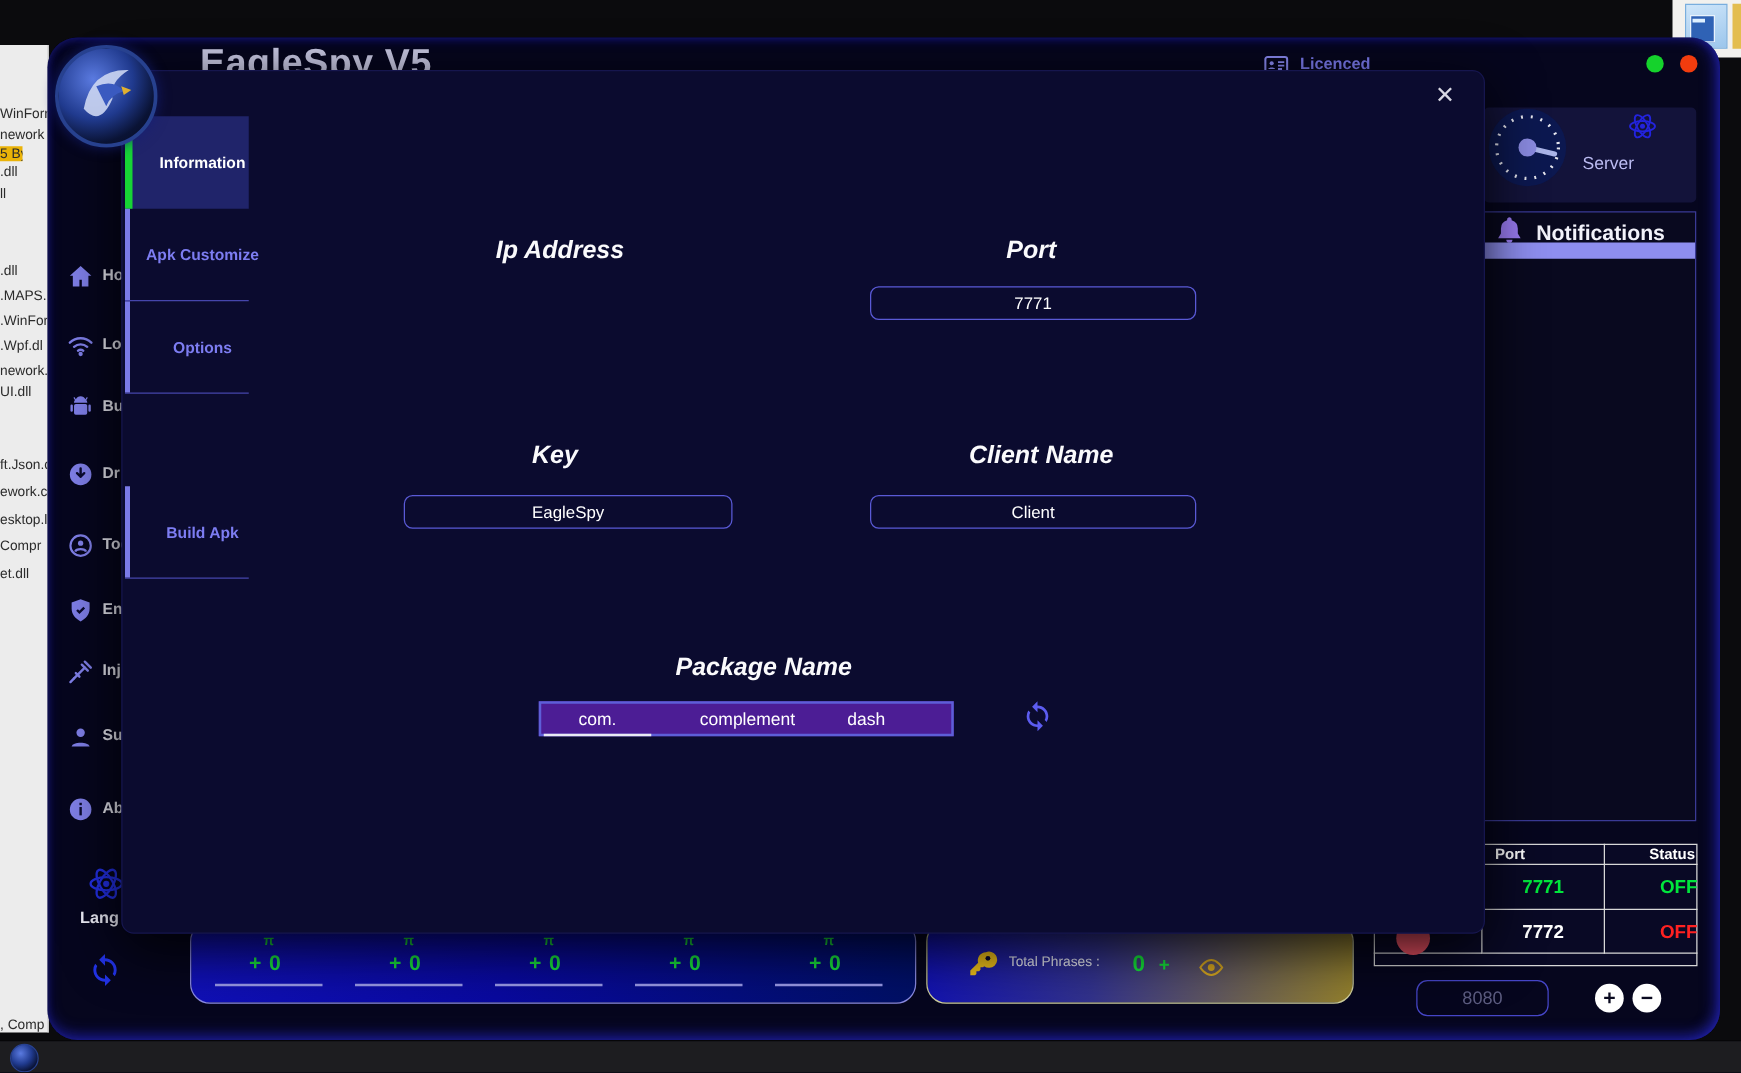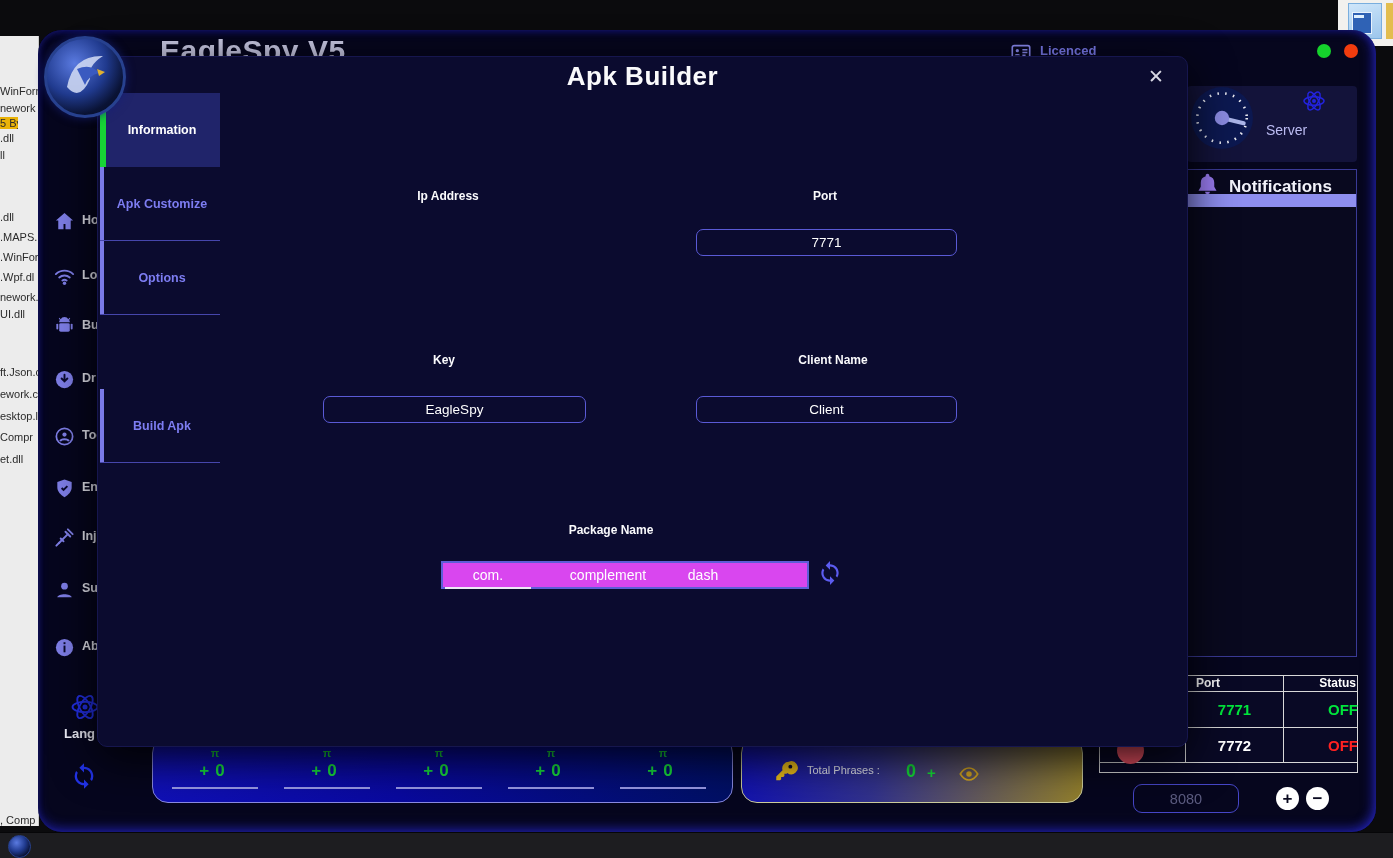--- a/index.html
+++ b/index.html
@@ -77,31 +77,31 @@
   .phr-lb{left:807px;top:764px;font-size:11px;color:#ecedf6;}
   .phr-cnt{left:906px;top:761px;font-size:18px;font-weight:700;color:#15e83a;}
   .phr-plus{left:927px;top:764px;font-size:15px;font-weight:700;color:#15e83a;}
   .eye-ic{left:958px;top:763px;width:22px;height:22px;color:#d8a820;}
 
   
   .modal{left:97px;top:56px;width:1091px;height:691px;background:#0b0b2f;border-radius:10px;z-index:40;
          border:1px solid #16164e;box-shadow:0 12px 45px rgba(0,0,0,.85);box-sizing:border-box;}
   .m-title{position:absolute;left:0;top:4px;width:100%;text-align:center;font-size:26px;font-weight:700;color:#fafafc;letter-spacing:.5px;}
   .m-close{position:absolute;left:1046px;top:8px;width:24px;height:24px;color:#d8d8e4;font-size:19px;text-align:center;line-height:24px;}
-  .tab{position:absolute;left:2px;width:120px;height:74px;box-sizing:border-box;border-bottom:1px solid #4646ac;}
+  .tab{position:absolute;left:2px;width:99px;height:74px;box-sizing:border-box;border-bottom:1px solid #4646ac;}
   .tab .bar{position:absolute;left:0;top:0;width:4px;height:100%;background:#7a7ae8;}
   .tab .tlb{position:absolute;left:4px;top:0;width:116px;height:100%;display:flex;align-items:center;justify-content:center;
             font-size:12.5px;font-weight:700;color:#7d7df2;text-align:center;}
   .tab.active{background:#20246a;border-bottom:none;}
   .tab.active .bar{width:6px;background:#17d435;}
   .tab.active .tlb{color:#ffffff;}
-  .flabel{position:absolute;font-size:12px;font-weight:700;color:#fafafc;text-align:center;}
+  .flabel{position:absolute;font-size:20px;font-weight:700;color:#fafafc;text-align:center;font-style:italic;}
   .finput{position:absolute;height:27px;border-radius:7px;border:1.3px solid #5a5ad6;background:transparent;color:#fff;
           font-size:13.5px;text-align:center;font-family:"Liberation Sans",sans-serif;box-sizing:border-box;outline:none;}
-  .pkg-box{position:absolute;left:333px;top:504px;width:368px;height:28px;border:2px solid #5e5ed8;box-sizing:border-box;background:#d946ef;margin-left:10px;}
+  .pkg-box{position:absolute;left:333px;top:504px;width:332px;height:28px;border:2px solid #5e5ed8;box-sizing:border-box;background:#4c1d95;}
   .pkg-seg{position:absolute;top:0;height:24px;color:#fff;font-size:14px;text-align:center;line-height:24px;}
   .pkg-seg.u{border-bottom:2px solid #eaeaf4;}
   .m-sync{position:absolute;left:719px;top:503px;width:26px;height:26px;color:#5c5cf0;}
 </style>
 </head>
 <body>
 
 <div id="stage">
 
   <div class="abs file-strip">
@@ -310,21 +310,20 @@
     </svg>
   <div class="abs phr-lb">Total Phrases :</div>
   <div class="abs phr-cnt">0</div>
   <div class="abs phr-plus">+</div>
   <svg class="abs eye-ic" viewBox="0 0 24 24">
       <path d="M12 5.5C6.5 5.5 2.5 12 2.5 12S6.5 18.5 12 18.5 21.5 12 21.5 12 17.5 5.5 12 5.5z" fill="none" stroke="currentColor" stroke-width="1.8"></path>
       <circle cx="12" cy="12" r="3" fill="currentColor"></circle>
     </svg>
 
   <div class="abs modal">
-    <div class="m-title">Apk Builder</div>
     <div class="m-close">✕</div>
 
     <div class="tab active" style="top:36px">
         <span class="bar"></span>
         <span class="tlb">Information</span>
       </div>
     <div class="tab" style="top:184px">
         <span class="bar"></span>
         <span class="tlb">Options</span>
       </div>

